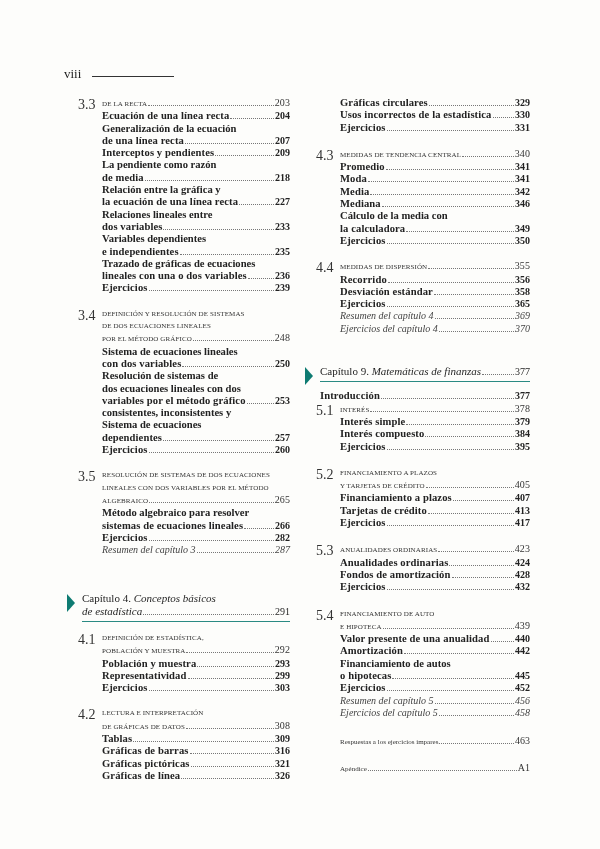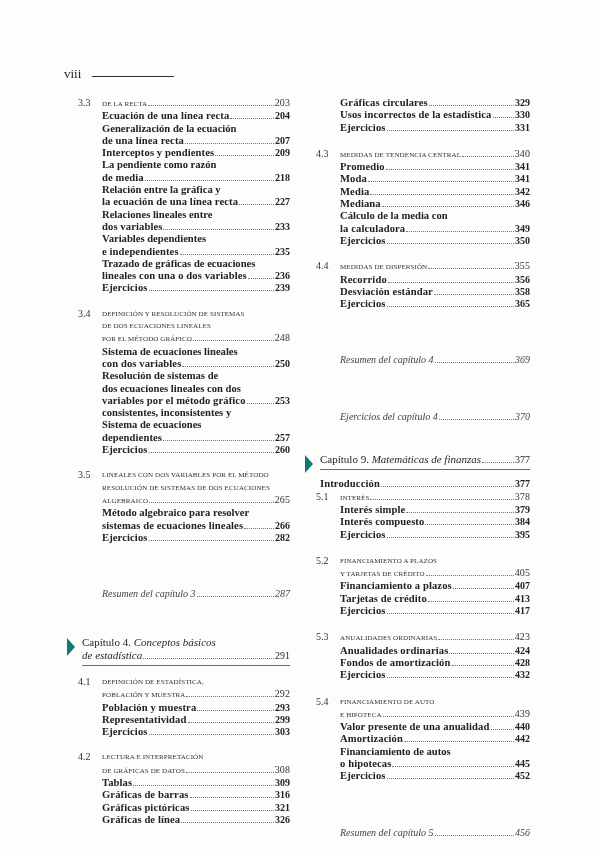--- a/index.html
+++ b/index.html
@@ -6,29 +6,29 @@
   body {
     width:600px; height:849px; background:#fdfdfb; position:relative; overflow:hidden;
     font-family: "Liberation Serif", "DejaVu Serif", serif; color:#1f1f1f;
   }
   .page-num { position:absolute; left:64px; top:66px; font-size:13px; }
   .page-rule { position:absolute; left:92px; top:76px; width:82px; border-top:1px solid #333; }
   .col { position:absolute; top:97px; width:208px; }
   .col.left { left:82px; }
   .col.right { left:320px; width:210px; }
   .sec { position:relative; }
-  .sec-num { position:absolute; left:-4px; top:0; font-size:10px; color:#333; width:16px; }
+  .sec-num { position:absolute; left:-4px; top:0; font-size:14px; color:#333; width:16px; }
   .row { display:flex; align-items:baseline; line-height:12.3px; }
   .row .t { white-space:nowrap; }
   .row .dots { flex:1; border-bottom:1px dotted #777; margin:0 1px 3px 1px; min-width:6px; }
   .row .p { font-size:10px; white-space:nowrap; }
   .caps { font-size:7px; letter-spacing:0.1px; color:#333; text-transform:uppercase; }
   .sub { font-size:10.6px; font-weight:bold; color:#222; }
   .sub .t { letter-spacing:0.1px; }
-  .ital { font-size:10px; font-style:italic; color:#444;margin-top:44px; }
+  .ital { font-size:10px; font-style:italic; color:#444; }
   .line { line-height:12.3px; white-space:nowrap; }
   .indent { padding-left:20px; }
   .gap { height:11px; }
   .chap { position:relative; font-size:11px; line-height:14px; }
   .chap .arrow { position:absolute; left:-15px; top:2px; width:0; height:0;
     border-top:9px solid transparent; border-bottom:9px solid transparent; border-left:8px solid #0e7b72; }
   .chap-rule { border-top:1.5px solid #2a8a83; margin-top:3px; }
   .chap .it { font-style:italic; }
   .back { font-size:7px; color:#333; }
 </style>
@@ -135,22 +135,22 @@
           <span class="t">Ejercicios</span>
           <span class="dots"></span>
           <span class="p">260</span>
         </div>
       </div>
     </div>
     <div class="gap" style="height: 13px;"></div>
     <div class="sec">
       <span class="sec-num">3.5</span>
       <div class="indent">
+        <div class="line caps">Resolución de sistemas de dos ecuaciones</div>
         <div class="line caps">lineales con dos variables por el método</div>
-        <div class="line caps">Resolución de sistemas de dos ecuaciones</div>
         <div class="row caps">
           <span class="t">algebraico</span>
           <span class="dots"></span>
           <span class="p">265</span>
         </div>
         <div class="line sub">Método algebraico para resolver</div>
         <div class="row sub">
           <span class="t">sistemas de ecuaciones lineales</span>
           <span class="dots"></span>
           <span class="p">266</span>

